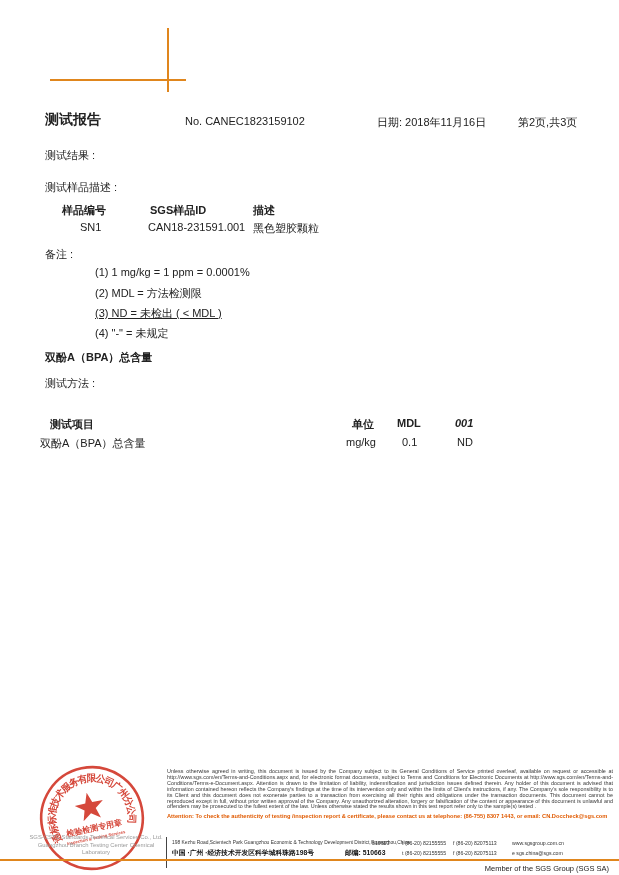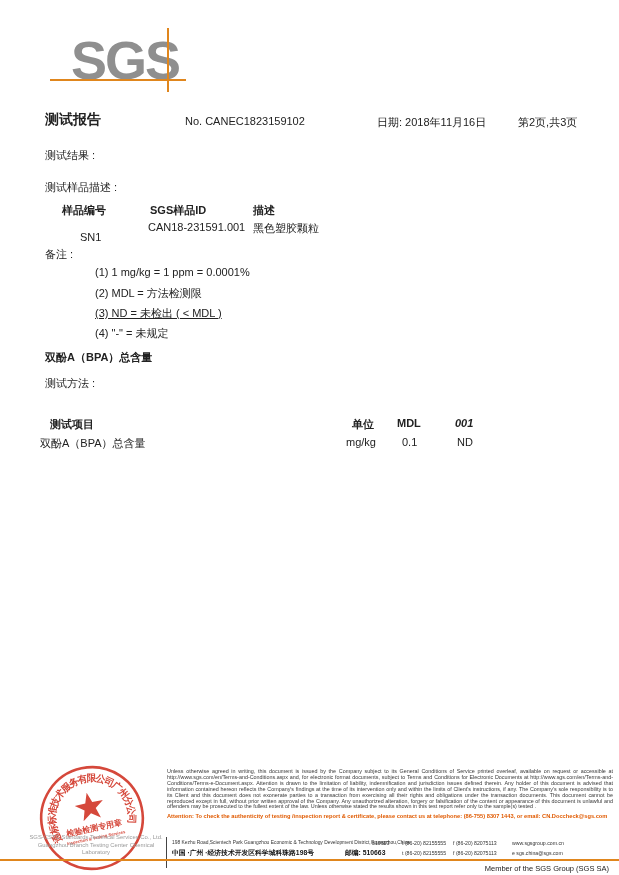--- a/index.html
+++ b/index.html
@@ -33,36 +33,35 @@
   .vdiv{width:1px;background:#444;}
   .bottom-rule{height:2px;background:#e0861d;}
   .member{font-size:7.5px;color:#222;}
   .stamp{transform:rotate(-12deg);opacity:0.88;}
 </style>
 </head>
 <body>
 
 <div class="page">
 
-  <div class="abs logo-text" style="left:71px;top:33px;">SGS</div>
   <div class="abs crop-v" style="left:167px;top:28px;height:64px;"></div>
   <div class="abs crop-h" style="left:50px;top:79px;width:136px;"></div>
 
   <div class="abs doc-title" style="left:45px;top:111px;">测试报告</div>
   <div class="abs hdr" style="left:185px;top:115px;">No. CANEC1823159102</div>
   <div class="abs hdr" style="left:377px;top:115px;">日期: 2018年11月16日</div>
   <div class="abs hdr" style="left:518px;top:115px;">第2页,共3页</div>
 
   <div class="abs lbl" style="left:45px;top:148px;">测试结果 :</div>
 
   <div class="abs lbl u" style="left:45px;top:180px;">测试样品描述 :</div>
   <div class="abs lbl b" style="left:62px;top:203px;">样品编号</div>
   <div class="abs lbl b" style="left:150px;top:203px;">SGS样品ID</div>
   <div class="abs lbl b" style="left:253px;top:203px;">描述</div>
-  <div class="abs lbl" style="left:80px;top:231px;">SN1</div>
+  <div class="abs lbl" style="left:80px;top:221px;">SN1</div>
   <div class="abs lbl" style="left:148px;top:221px;">CAN18-231591.001</div>
   <div class="abs lbl" style="left:253px;top:221px;">黑色塑胶颗粒</div>
 
   <div class="abs lbl" style="left:45px;top:247px;">备注 :</div>
   <div class="abs note" style="left:95px;top:266px;">(1) 1 mg/kg = 1 ppm = 0.0001%</div>
   <div class="abs note" style="left:95px;top:286px;">(2) MDL = 方法检测限</div>
   <div class="abs note" style="left:95px;top:306px;text-decoration:underline;">(3) ND = 未检出 ( &lt; MDL )</div>
   <div class="abs note" style="left:95px;top:326px;">(4) "-" = 未规定</div>
 
   <div class="abs lbl b u" style="left:45px;top:350px;">双酚A（BPA）总含量</div>

